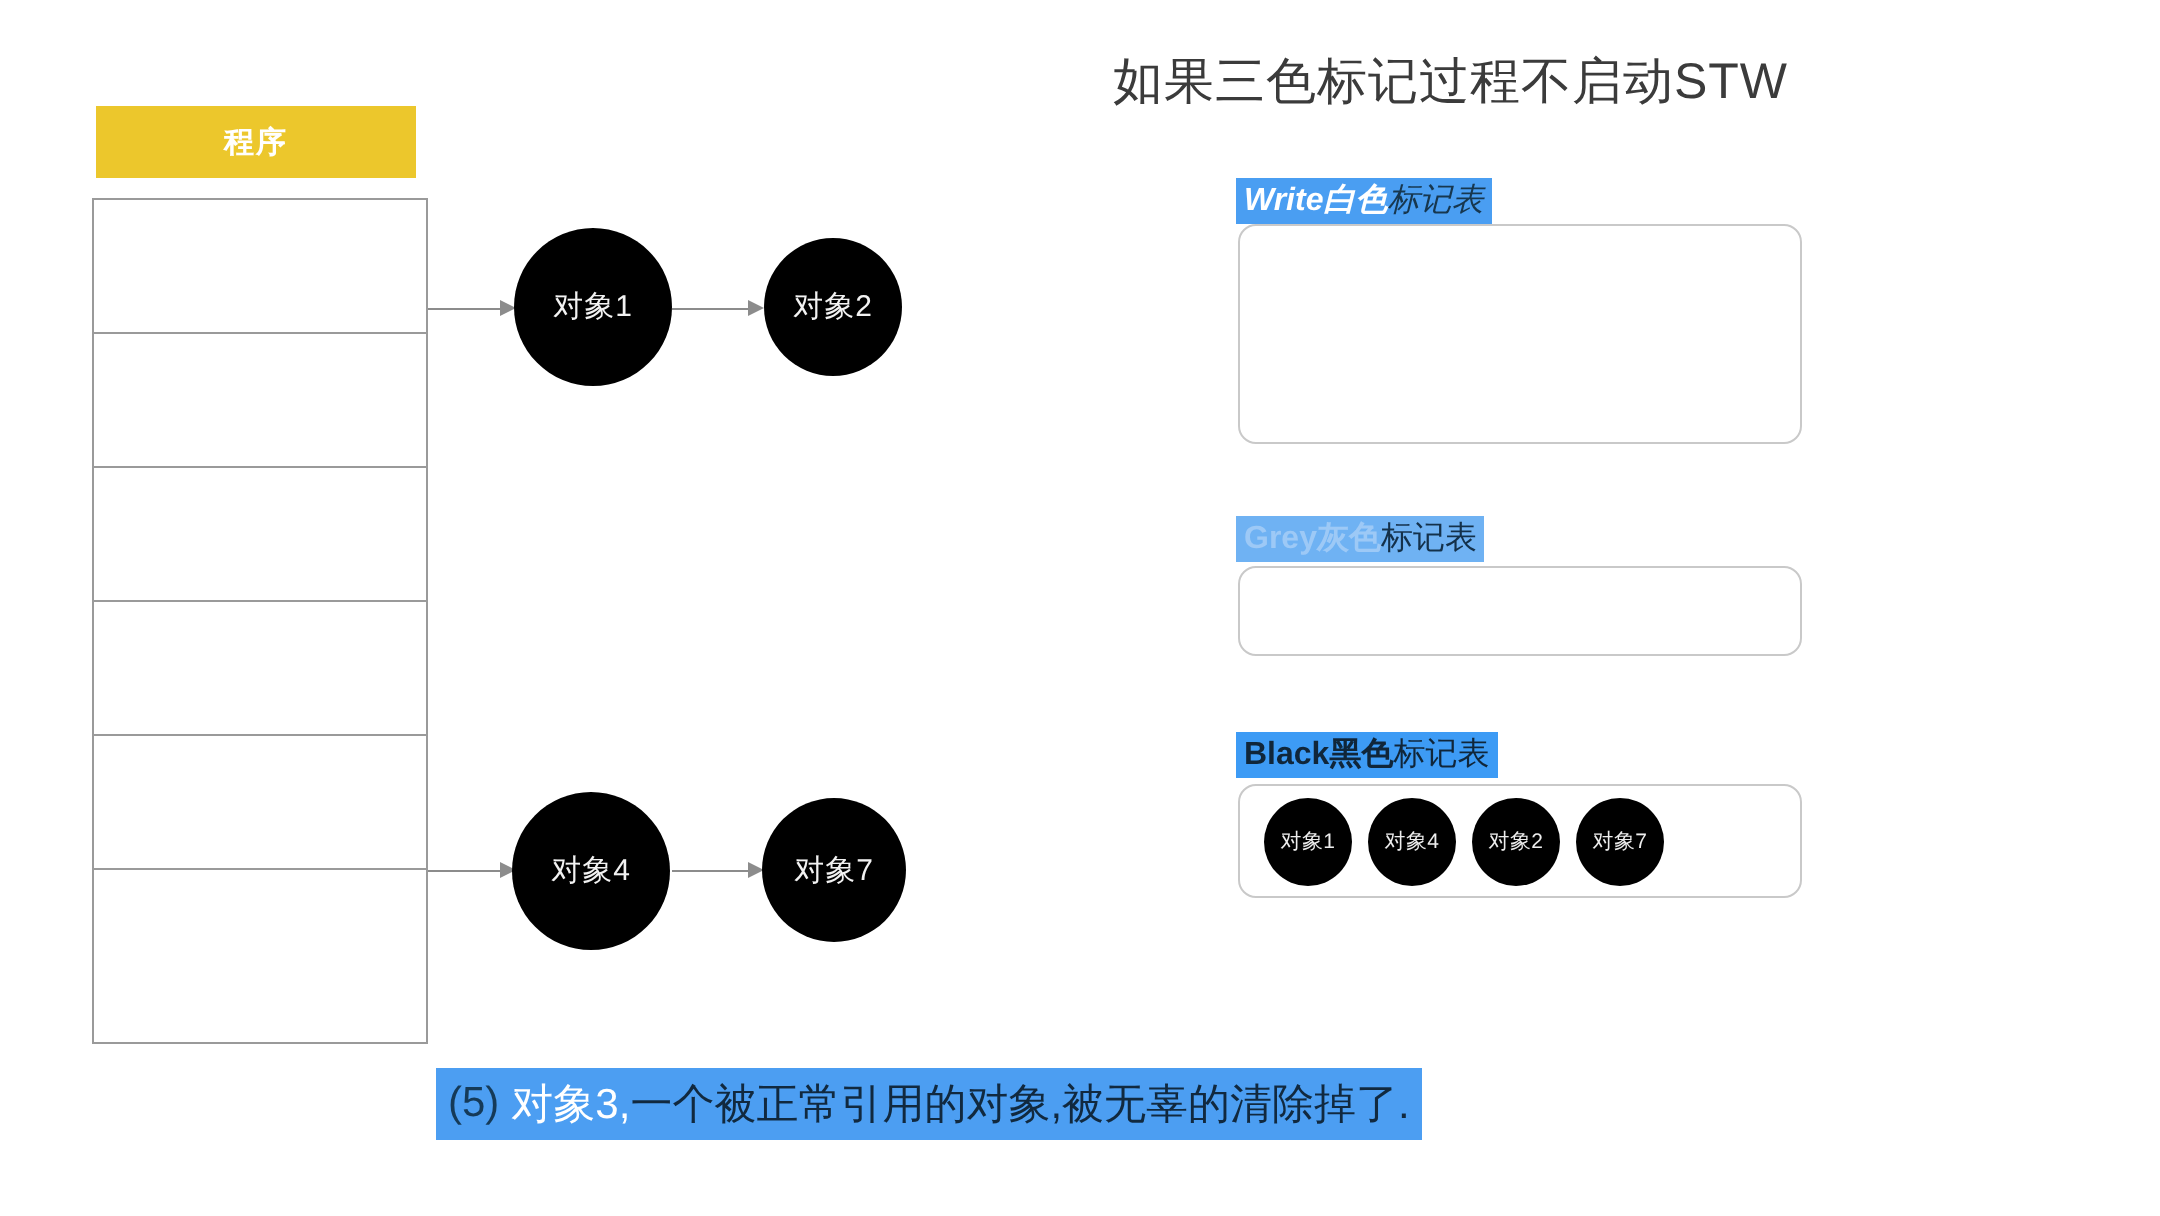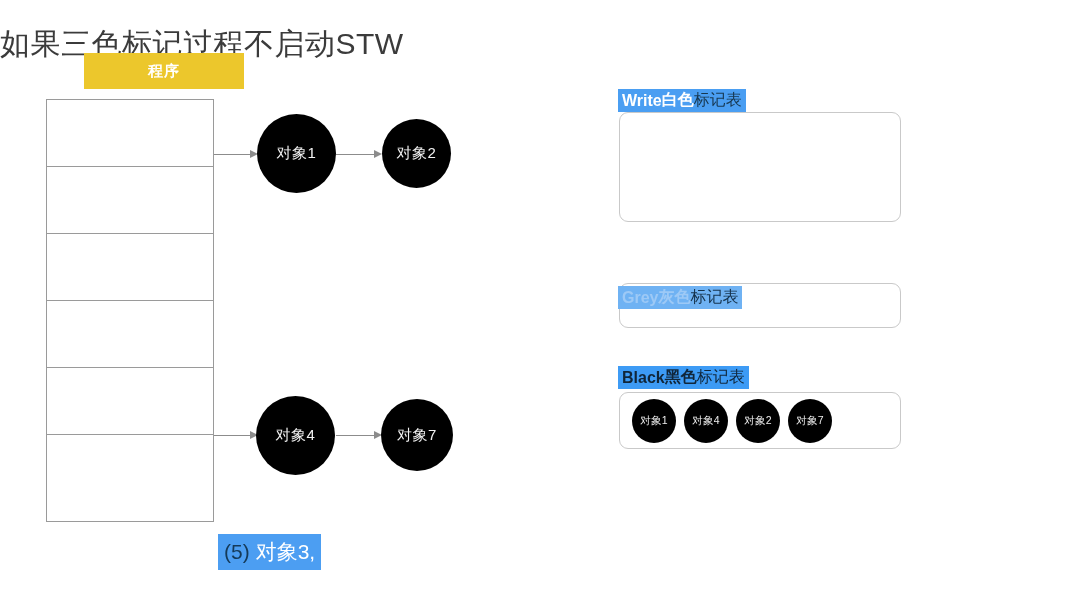--- a/index.html
+++ b/index.html
@@ -15,22 +15,22 @@
     font-family: "Liberation Sans", "DejaVu Sans", sans-serif;
     -webkit-font-smoothing: antialiased;
   }
 
   
   .slide-title {
     position: absolute;
     left: 0;
     top: 24px;
     width: 894px;
-    text-align: left;
-    font-size: 30px;
+    text-align: right;
+    font-size: 25px;
     color: #3b3b3b;
     letter-spacing: 0.5px;
     white-space: nowrap;
   }
 
   
   .program-header {
     position: absolute;
     left: 48px;
     top: 53px;
@@ -38,21 +38,20 @@
     height: 36px;
     background: #ecc72c;
     box-sizing: border-box;
     display: flex;
     align-items: center;
     justify-content: center;
     color: #ffffff;
     font-size: 15px;
     font-weight: bold;
     letter-spacing: 1px;
-    margin-left: 36px;
   }
 
   .root-table {
     position: absolute;
     left: 46px;
     top: 99px;
     width: 168px;
     height: 423px;
     box-sizing: border-box;
     border: 1px solid #9a9a9a;
@@ -119,21 +118,21 @@
     font-size: 16px;
     white-space: nowrap;
     z-index: 3;
   }
   .mark-label .en { font-weight: bold; }
   .mark-label .zh-color { font-weight: bold; }
   .mark-label .zh-rest { color: #1f1f1f; }
 
   .label-white  { background: #4a9ef2; color: #ffffff; }
   .label-white .zh-rest { color: #17374f; }
-  .label-grey   { background: #6fb2f3; margin-top: 28px; }
+  .label-grey   { background: #6fb2f3; }
   .label-grey .en, .label-grey .zh-color { color: #9dc9f6; }
   .label-grey .zh-rest { color: #14314a; }
   .label-black  { background: #3d9bf5; color: #10263a; }
   .label-black .zh-rest { color: #10263a; }
 
   .mark-box {
     position: absolute;
     box-sizing: border-box;
     background: #ffffff;
     border: 1px solid #c9c9c9;
@@ -216,21 +215,21 @@
 <div class="obj" style="left:382px; top:119px; width:69px; height:69px;">
   <span>对象2</span>
 </div>
 <div class="obj" style="left:256px; top:396px; width:79px; height:79px;">
   <span>对象4</span>
 </div>
 <div class="obj" style="left:381px; top:399px; width:72px; height:72px;">
   <span>对象7</span>
 </div>
 
-<div class="mark-label label-white" style="left:618px; top:89px;">
+<div class="mark-label label-white" style="left:618px; top:89px;font-style:italic;">
   <span class="en">Write</span>
   <span class="zh-color"> 白色</span>
   <span class="zh-rest">标记表</span>
 </div>
 <div class="mark-box" style="left:619px; top:112px; width:282px; height:110px;">
   <div class="chips"></div>
 </div>
 
 <div class="mark-label label-grey" style="left:618px; top:258px;">
   <span class="en">Grey</span>
@@ -251,13 +250,14 @@
       <div class="chip">对象1</div>
       <div class="chip">对象4</div>
       <div class="chip">对象2</div>
       <div class="chip">对象7</div>
     </div>
 </div>
 
 <div class="caption">
   <span class="c-index">(5)</span>
   <span class="c-obj">对象3,</span>
+  <span class="c-rest">一个被正常引用的对象,被无辜的清除掉了.</span>
 </div>
 
 </body></html>

